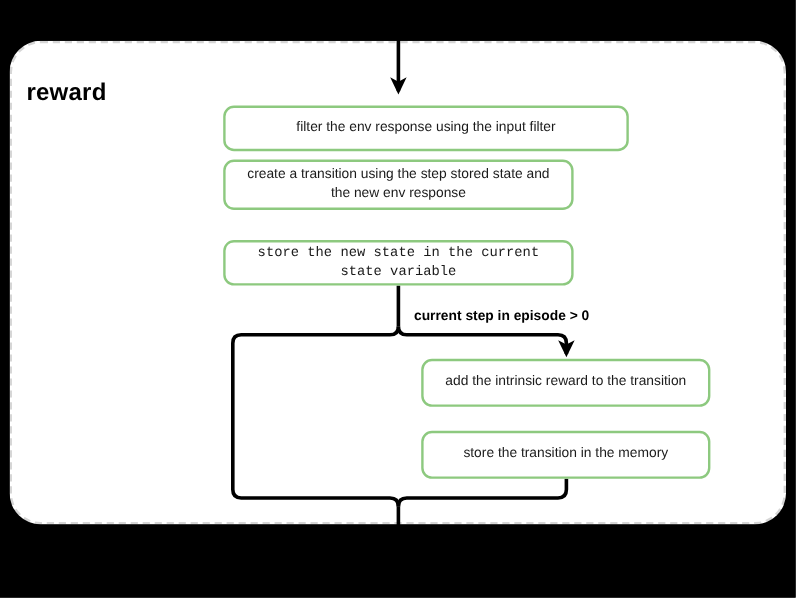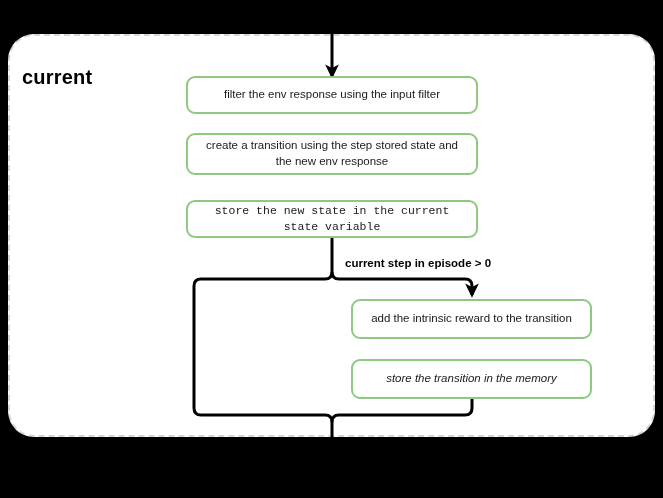--- a/index.html
+++ b/index.html
@@ -84,21 +84,21 @@
     fill: #000000;
   }
 </style>
 </head>
 <body>
 
 <div id="canvas">
 
   <div class="group-box"></div>
 
-  <div class="group-title">current</div>
+  <div class="group-title">reward</div>
 
   <svg id="links" viewBox="0 0 663 498" xmlns="http://www.w3.org/2000/svg">
     <defs>
       <marker id="arrow" viewBox="0 0 10 10" refX="7.4" refY="5" markerWidth="5.2" markerHeight="5.2" orient="auto-start-reverse">
         <path d="M 0 0.6 L 9.2 5 L 0 9.4 L 2.3 5 Z" fill="#000000"></path>
       </marker>
     </defs>
 
     <path class="edge" d="M 332 22 L 332 76" marker-end="url(#arrow)"></path>
 
@@ -110,33 +110,33 @@
     <path class="edge" d="M 332 272 Q 332 279 339 279 L 465 279 Q 472 279 472 286
              L 472 295" marker-end="url(#arrow)"></path>
 
     <path class="edge" d="M 472 399 L 472 408 Q 472 415 465 415 L 339 415 Q 332 415 332 422"></path>
 
     <path class="edge" d="M 332 422 L 332 455"></path>
 
     <text class="edge-label" x="345" y="267">current step in episode &gt; 0</text>
   </svg>
 
-  <div class="node" style="left:186px; top:76px; width:292px; height:38px;">
+  <div class="node" style="left:186px; top:88px; width:338px; height:38px;">
     <span class="node-label">filter the env response using the input filter</span>
   </div>
 
   <div class="node" style="left:186px; top:133px; width:292px; height:42px;">
     <span class="node-label">create a transition using the step stored state and the new env response</span>
   </div>
 
   <div class="node" style="left:186px; top:200px; width:292px; height:38px;font-family:Liberation Mono, monospace;">
     <span class="node-label">store the new state in the current state variable</span>
   </div>
 
   <div class="node" style="left:351px; top:299px; width:241px; height:40px;">
     <span class="node-label">add the intrinsic reward to the transition</span>
   </div>
 
-  <div class="node" style="left:351px; top:359px; width:241px; height:40px;font-style:italic;">
+  <div class="node" style="left:351px; top:359px; width:241px; height:40px;">
     <span class="node-label">store the transition in the memory</span>
   </div>
 
 </div>
 
 </body></html>

